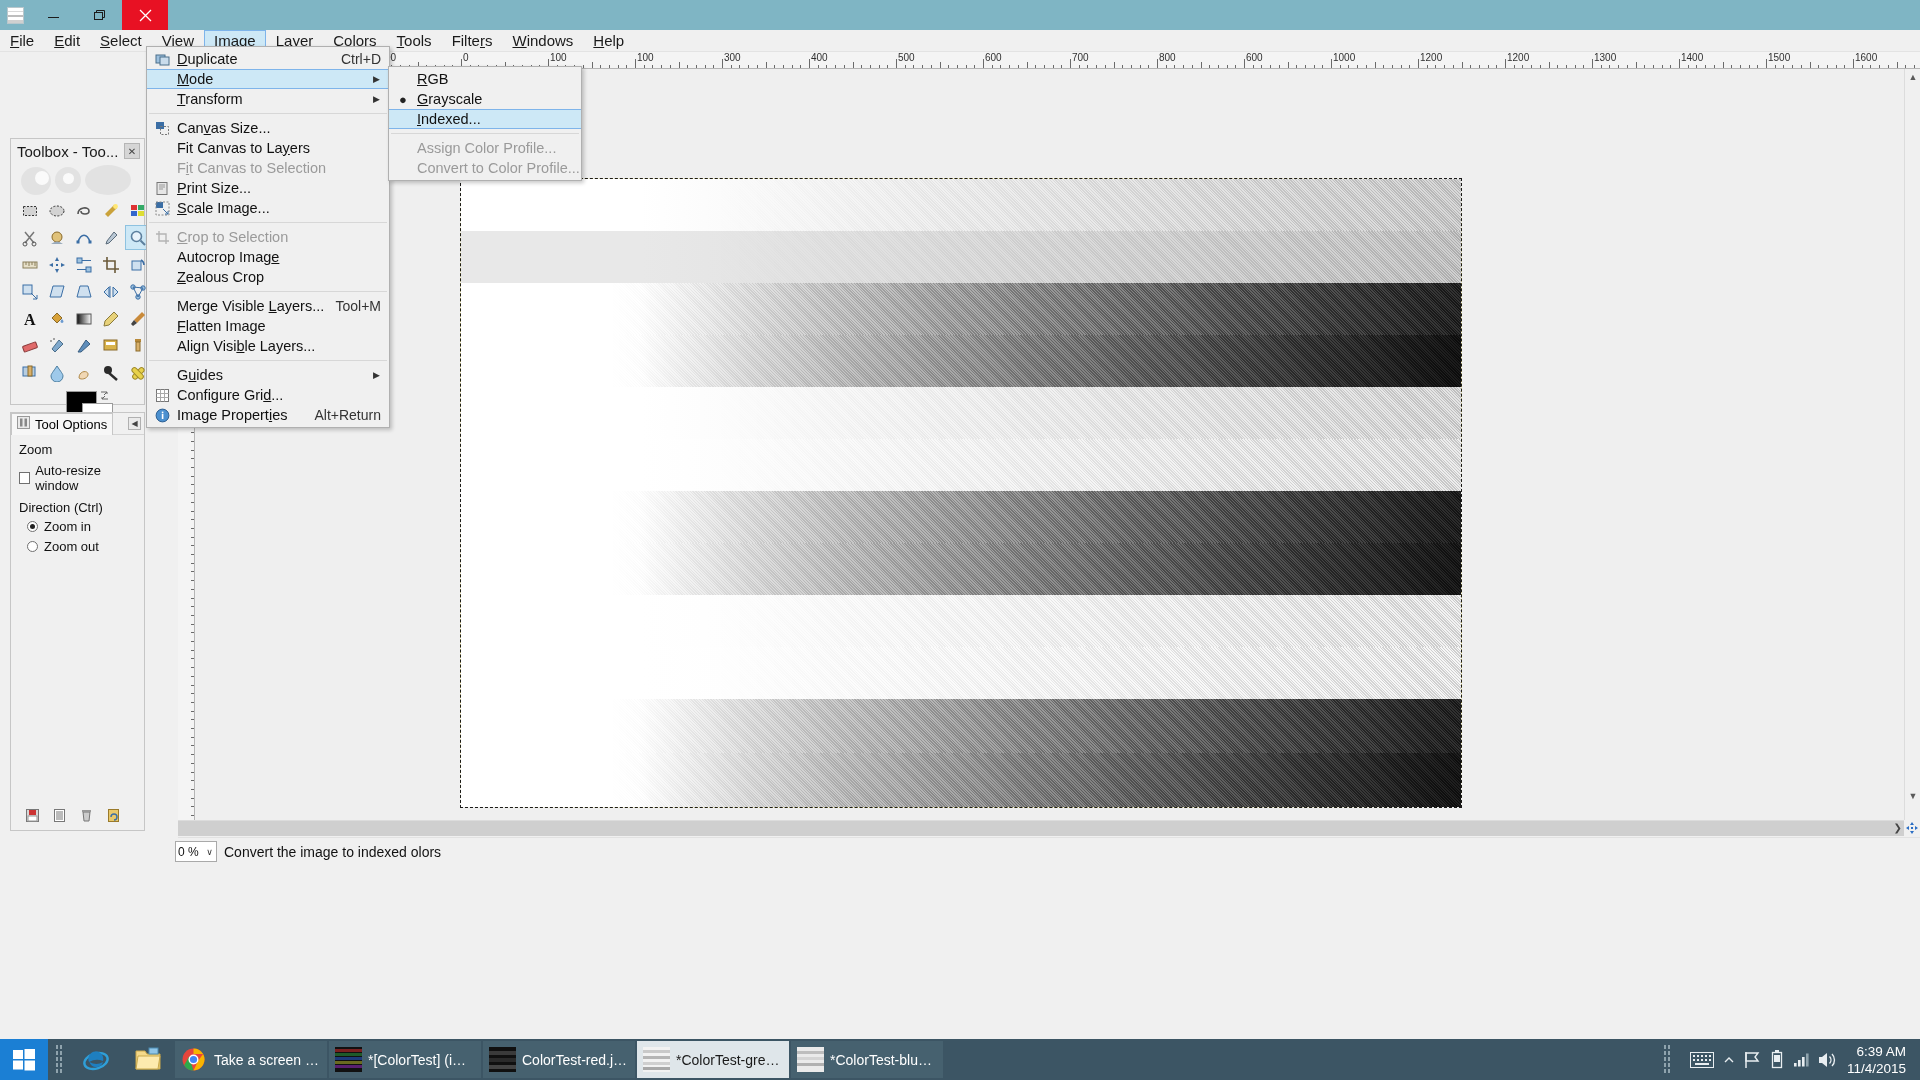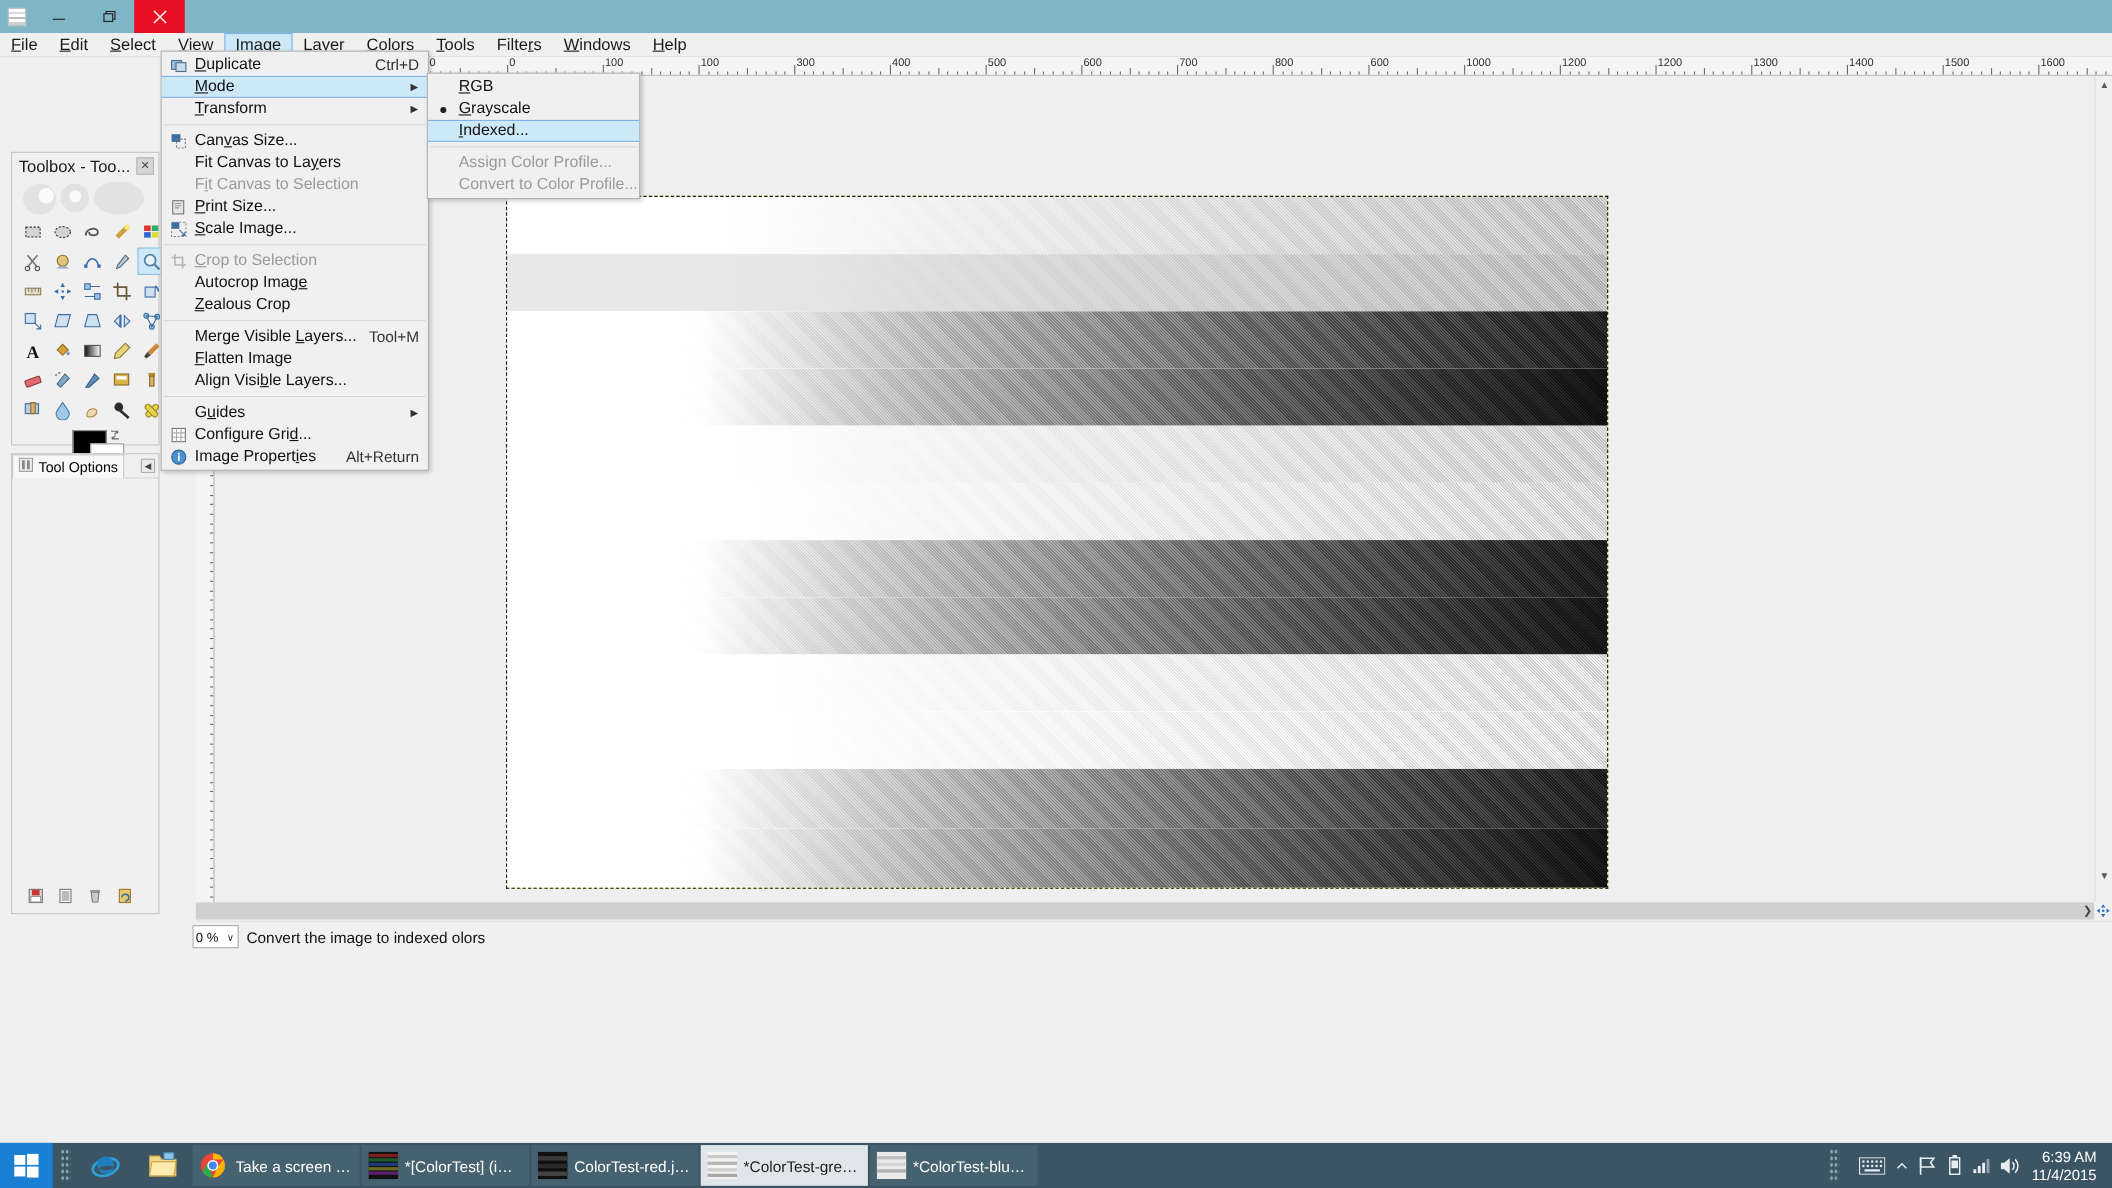--- a/index.html
+++ b/index.html
@@ -899,20 +899,38 @@
         <svg width="13" height="13" viewBox="0 0 13 13">
             <rect x="0.5" y="0.5" width="12" height="12" fill="#eaeaea" stroke="#999"></rect>
             <rect x="3" y="2.5" width="2.5" height="8" fill="#888"></rect>
             <rect x="7.5" y="2.5" width="2.5" height="8" fill="#888"></rect>
           </svg>
       </span>
       <span>Tool Options</span>
     </div>
     <div id="toMenuBtn">◀</div>
   </div>
+  <div id="toBody">
+    <div class="opt-title">Zoom</div>
+    <div class="chkrow">
+      <span class="chkbox"></span>
+      <span>Auto-resize window</span>
+    </div>
+    <div class="grp-label">Direction  (Ctrl)</div>
+    <div class="radrow">
+      <span class="radio">
+          <span class="dot"></span>
+        </span>
+      <span>Zoom in</span>
+    </div>
+    <div class="radrow">
+      <span class="radio"></span>
+      <span>Zoom out</span>
+    </div>
+  </div>
   <div id="toBottom">
     <span><svg width="15" height="15">
           <rect x="1.5" y="1.5" width="12" height="12" fill="#d7d7d7" stroke="#777"></rect>
           <rect x="4" y="2" width="7" height="5" fill="#c33"></rect>
           <rect x="3" y="8" width="9" height="5" fill="#fff" stroke="#999"></rect>
         </svg></span>
     <span><svg width="15" height="15">
           <rect x="2.5" y="1.5" width="10" height="12" fill="#fff" stroke="#777"></rect>
           <rect x="4" y="3" width="7" height="9" fill="#bbb"></rect>
         </svg></span>

